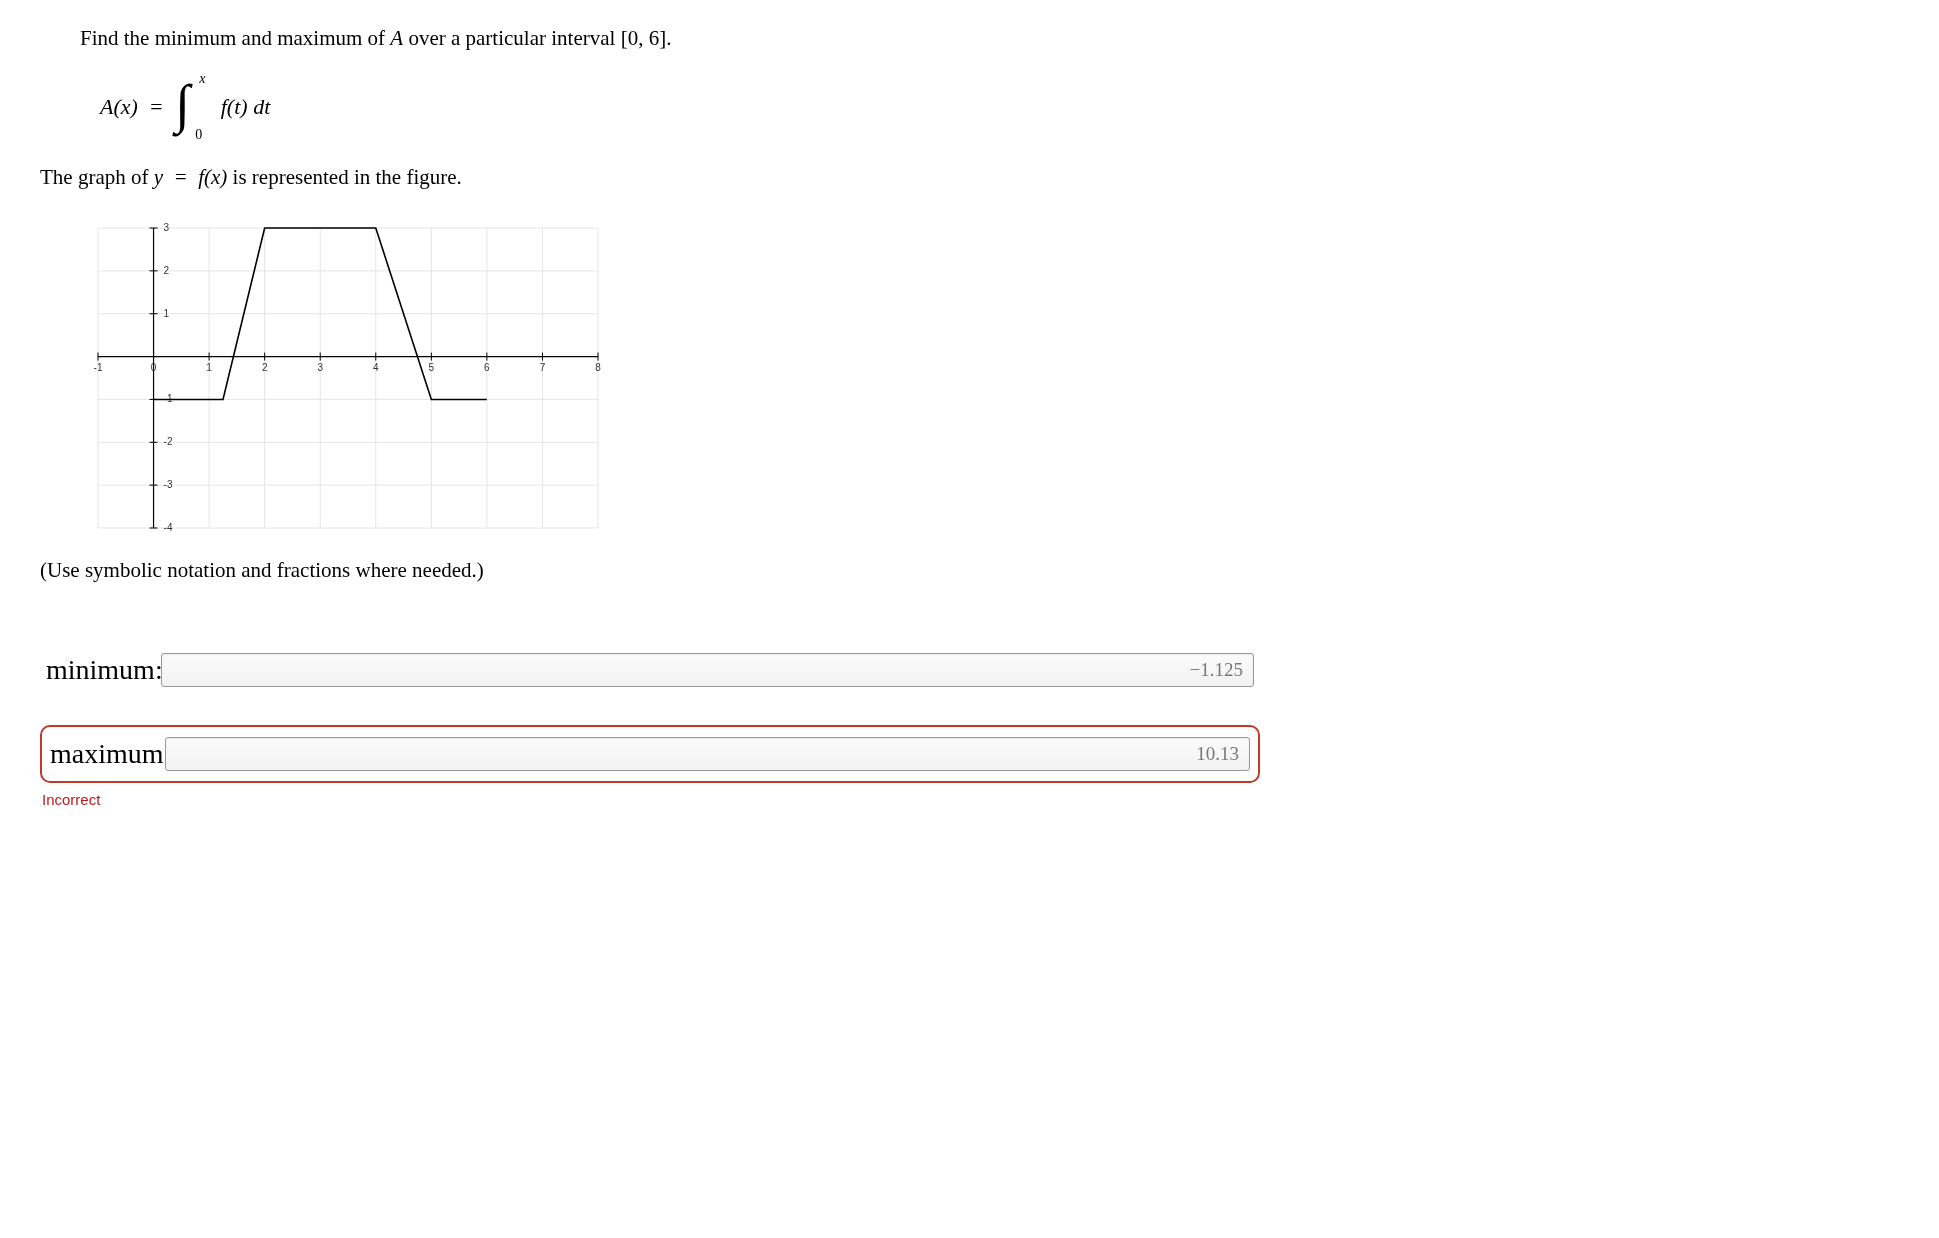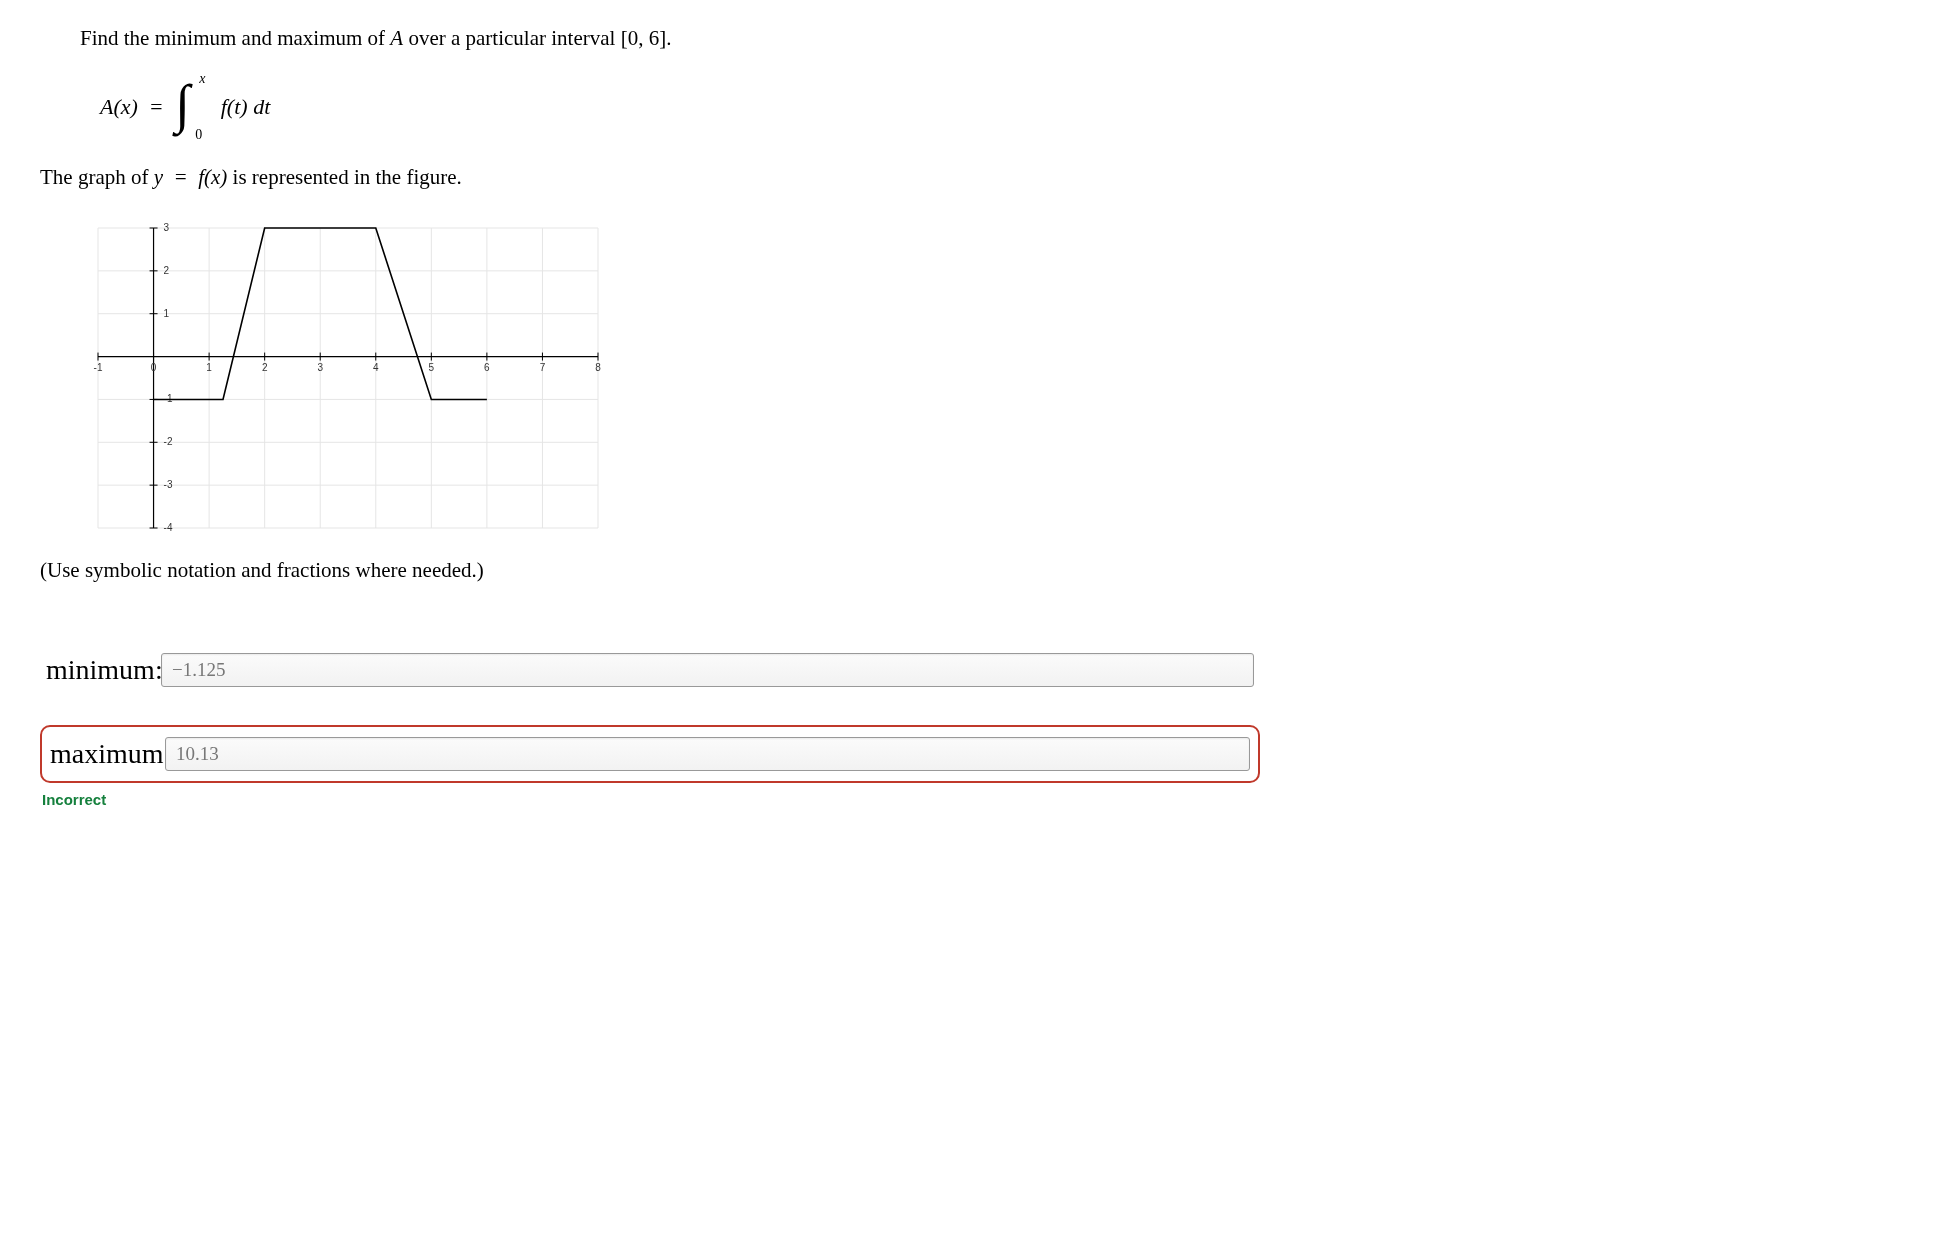--- a/index.html
+++ b/index.html
@@ -94,24 +94,25 @@
     font-size: 19px;
     font-family: 'Times New Roman', Times, serif;
     padding: 6px 10px;
     color: #777;
     border: 1px solid #999;
     border-radius: 3px;
     background: linear-gradient(#fbfbfb,#f2f2f2);
     box-shadow: inset 0 1px 2px rgba(0,0,0,0.07);
     height: 34px;
     box-sizing: border-box;
+    text-align: right;
   }
   .feedback {
-    color: #15803d;
-    font-weight: bold;
+    color: #b91c1c;
+    font-weight: normal;
     font-size: 15px;
     font-family: Arial, Helvetica, sans-serif;
     margin-top: 6px;
     margin-left: 2px;
   }
   .ital { font-style: italic; }
 </style>
 </head>
 <body>
 

